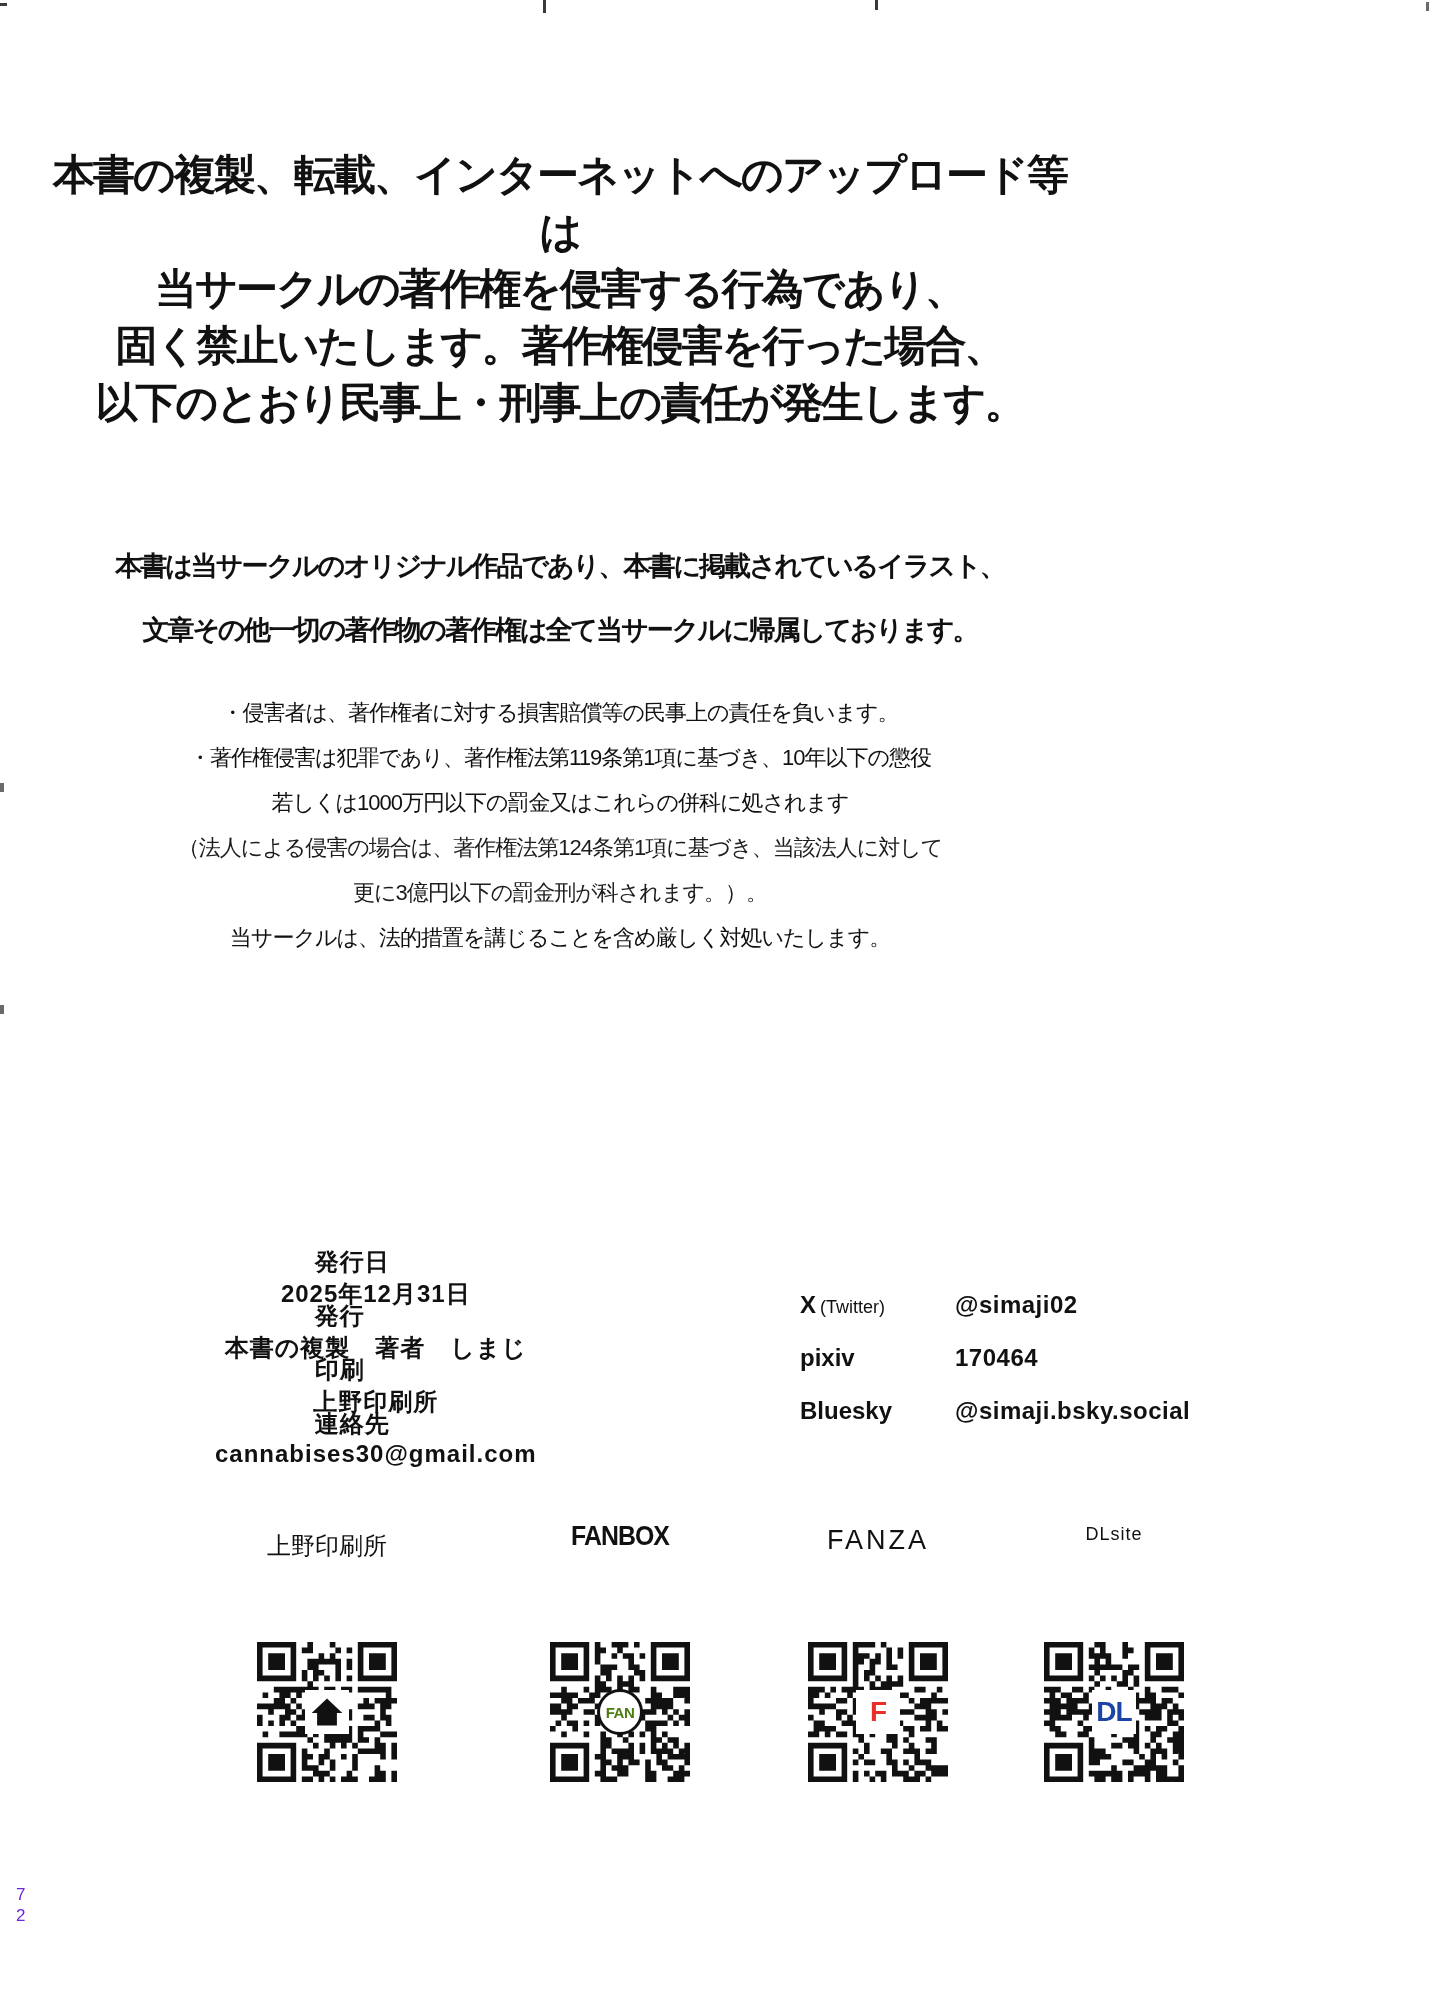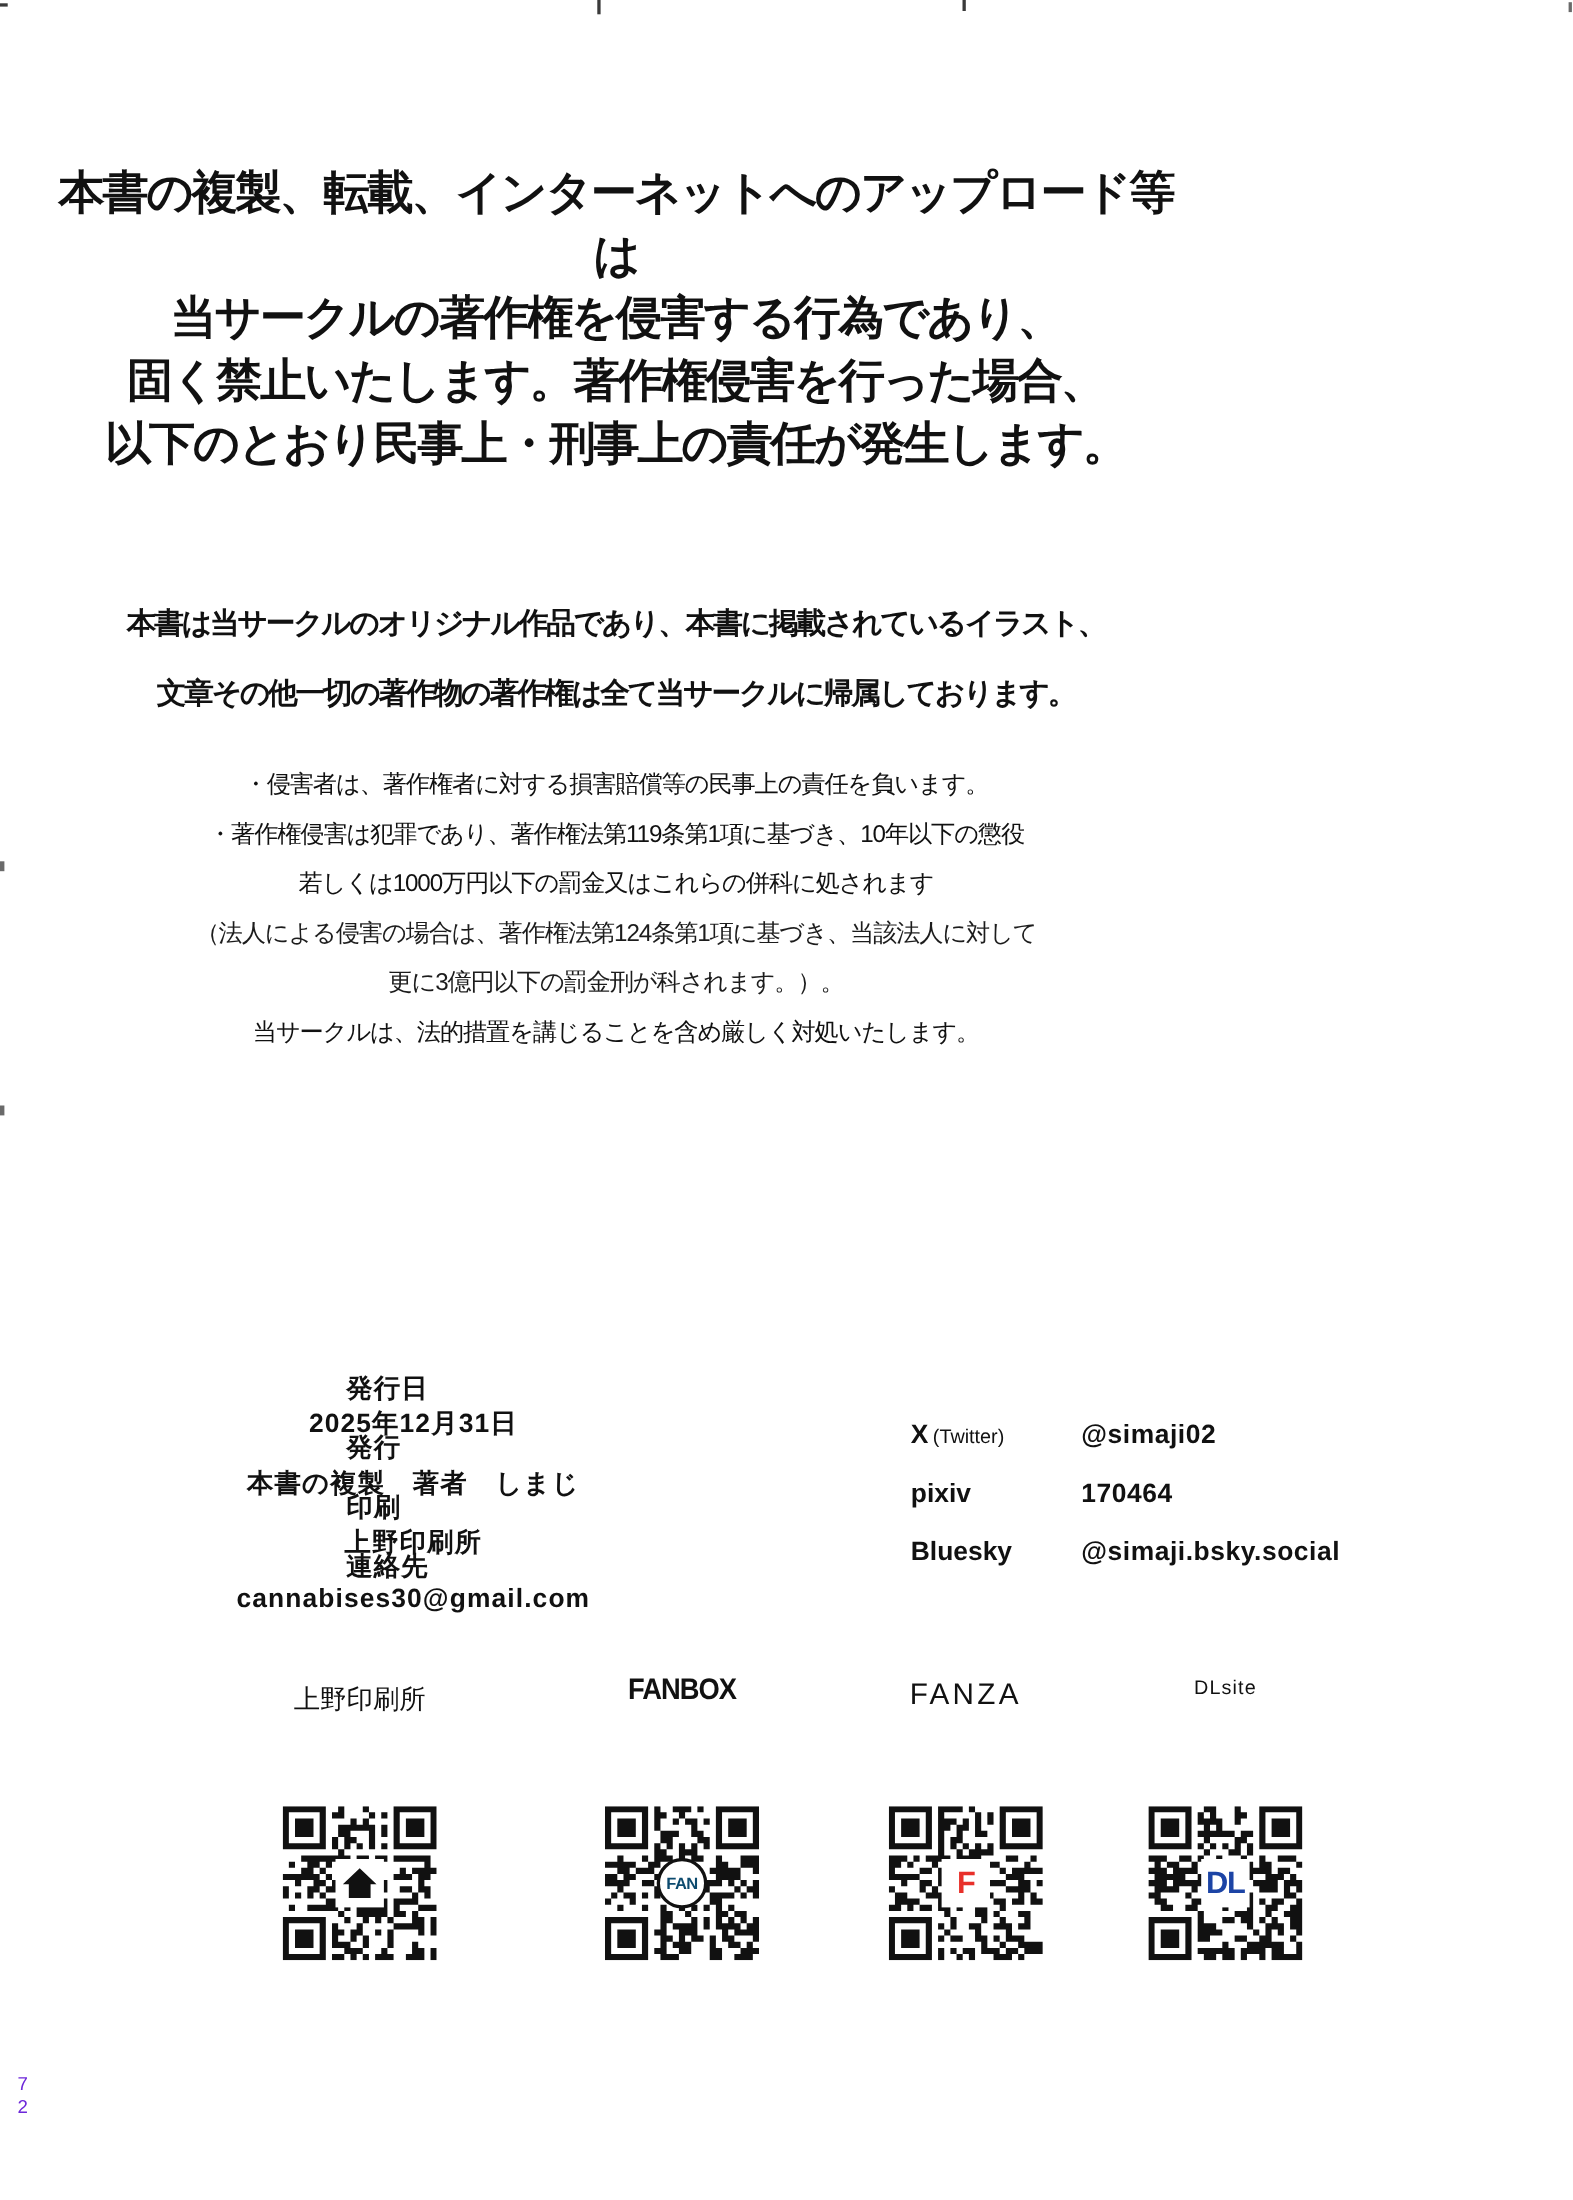--- a/index.html
+++ b/index.html
@@ -38,21 +38,21 @@
   .legal .b{font-weight:normal;}
   .legal .r{font-weight:normal;color:#1c1c1c;}
 
   
   .pub-info{position:absolute;left:215px;top:1246px;font-size:24px;}
   .pub-info .row{display:flex;margin-bottom:24px;height:30px;align-items:center;flex-direction:column;}
   .pub-info .lbl{width:122px;font-weight:bold;letter-spacing:1px;}
   .pub-info .val{letter-spacing:1px;font-weight:bold;}
 
   
-  .social-info{position:absolute;left:800px;top:1290px;font-size:24px;margin-left:28px;}
+  .social-info{position:absolute;left:800px;top:1290px;font-size:24px;}
   .social-info .row{display:flex;margin-bottom:23px;height:30px;align-items:center;}
   .social-info .lbl{width:155px;font-weight:bold;}
   .social-info .lbl .note{font-size:18px;font-weight:normal;margin-left:4px;}
   .social-info .val{letter-spacing:0.5px;font-weight:bold;}
 
   
   .qr-item{position:absolute;width:170px;text-align:center;top:1516px;}
   .qr-item .qr-label{display:block;line-height:40px;height:40px;}
   .qr-item .qr-code{
     position:relative;width:140px;height:140px;margin:86px auto 0 auto;
@@ -156,21 +156,21 @@
           </svg>
         </div>
     </div>
   </div>
 
   <div class="qr-item qr2">
     <span class="qr-label">FANBOX</span>
     <div class="qr-code"><svg width="140" height="140" viewBox="0 0 140 140">
           <path d="M0.00 0.00h5.60v5.60h-5.60zM5.60 0.00h5.60v5.60h-5.60zM11.20 0.00h5.60v5.60h-5.60zM16.80 0.00h5.60v5.60h-5.60zM22.40 0.00h5.60v5.60h-5.60zM28.00 0.00h5.60v5.60h-5.60zM33.60 0.00h5.60v5.60h-5.60zM44.80 0.00h5.60v5.60h-5.60zM61.60 0.00h5.60v5.60h-5.60zM67.20 0.00h5.60v5.60h-5.60zM72.80 0.00h5.60v5.60h-5.60zM84.00 0.00h5.60v5.60h-5.60zM100.80 0.00h5.60v5.60h-5.60zM106.40 0.00h5.60v5.60h-5.60zM112.00 0.00h5.60v5.60h-5.60zM117.60 0.00h5.60v5.60h-5.60zM123.20 0.00h5.60v5.60h-5.60zM128.80 0.00h5.60v5.60h-5.60zM134.40 0.00h5.60v5.60h-5.60zM0.00 5.60h5.60v5.60h-5.60zM33.60 5.60h5.60v5.60h-5.60zM44.80 5.60h5.60v5.60h-5.60zM50.40 5.60h5.60v5.60h-5.60zM67.20 5.60h5.60v5.60h-5.60zM100.80 5.60h5.60v5.60h-5.60zM134.40 5.60h5.60v5.60h-5.60zM0.00 11.20h5.60v5.60h-5.60zM11.20 11.20h5.60v5.60h-5.60zM16.80 11.20h5.60v5.60h-5.60zM22.40 11.20h5.60v5.60h-5.60zM33.60 11.20h5.60v5.60h-5.60zM44.80 11.20h5.60v5.60h-5.60zM61.60 11.20h5.60v5.60h-5.60zM72.80 11.20h5.60v5.60h-5.60zM78.40 11.20h5.60v5.60h-5.60zM89.60 11.20h5.60v5.60h-5.60zM100.80 11.20h5.60v5.60h-5.60zM112.00 11.20h5.60v5.60h-5.60zM117.60 11.20h5.60v5.60h-5.60zM123.20 11.20h5.60v5.60h-5.60zM134.40 11.20h5.60v5.60h-5.60zM0.00 16.80h5.60v5.60h-5.60zM11.20 16.80h5.60v5.60h-5.60zM16.80 16.80h5.60v5.60h-5.60zM22.40 16.80h5.60v5.60h-5.60zM33.60 16.80h5.60v5.60h-5.60zM44.80 16.80h5.60v5.60h-5.60zM78.40 16.80h5.60v5.60h-5.60zM100.80 16.80h5.60v5.60h-5.60zM112.00 16.80h5.60v5.60h-5.60zM117.60 16.80h5.60v5.60h-5.60zM123.20 16.80h5.60v5.60h-5.60zM134.40 16.80h5.60v5.60h-5.60zM0.00 22.40h5.60v5.60h-5.60zM11.20 22.40h5.60v5.60h-5.60zM16.80 22.40h5.60v5.60h-5.60zM22.40 22.40h5.60v5.60h-5.60zM33.60 22.40h5.60v5.60h-5.60zM50.40 22.40h5.60v5.60h-5.60zM56.00 22.40h5.60v5.60h-5.60zM61.60 22.40h5.60v5.60h-5.60zM78.40 22.40h5.60v5.60h-5.60zM84.00 22.40h5.60v5.60h-5.60zM100.80 22.40h5.60v5.60h-5.60zM112.00 22.40h5.60v5.60h-5.60zM117.60 22.40h5.60v5.60h-5.60zM123.20 22.40h5.60v5.60h-5.60zM134.40 22.40h5.60v5.60h-5.60zM0.00 28.00h5.60v5.60h-5.60zM33.60 28.00h5.60v5.60h-5.60zM50.40 28.00h5.60v5.60h-5.60zM56.00 28.00h5.60v5.60h-5.60zM84.00 28.00h5.60v5.60h-5.60zM89.60 28.00h5.60v5.60h-5.60zM100.80 28.00h5.60v5.60h-5.60zM134.40 28.00h5.60v5.60h-5.60zM0.00 33.60h5.60v5.60h-5.60zM5.60 33.60h5.60v5.60h-5.60zM11.20 33.60h5.60v5.60h-5.60zM16.80 33.60h5.60v5.60h-5.60zM22.40 33.60h5.60v5.60h-5.60zM28.00 33.60h5.60v5.60h-5.60zM33.60 33.60h5.60v5.60h-5.60zM44.80 33.60h5.60v5.60h-5.60zM56.00 33.60h5.60v5.60h-5.60zM67.20 33.60h5.60v5.60h-5.60zM78.40 33.60h5.60v5.60h-5.60zM89.60 33.60h5.60v5.60h-5.60zM100.80 33.60h5.60v5.60h-5.60zM106.40 33.60h5.60v5.60h-5.60zM112.00 33.60h5.60v5.60h-5.60zM117.60 33.60h5.60v5.60h-5.60zM123.20 33.60h5.60v5.60h-5.60zM128.80 33.60h5.60v5.60h-5.60zM134.40 33.60h5.60v5.60h-5.60zM44.80 39.20h5.60v5.60h-5.60zM50.40 39.20h5.60v5.60h-5.60zM67.20 39.20h5.60v5.60h-5.60zM72.80 39.20h5.60v5.60h-5.60zM78.40 39.20h5.60v5.60h-5.60zM11.20 44.80h5.60v5.60h-5.60zM33.60 44.80h5.60v5.60h-5.60zM44.80 44.80h5.60v5.60h-5.60zM50.40 44.80h5.60v5.60h-5.60zM56.00 44.80h5.60v5.60h-5.60zM67.20 44.80h5.60v5.60h-5.60zM78.40 44.80h5.60v5.60h-5.60zM84.00 44.80h5.60v5.60h-5.60zM100.80 44.80h5.60v5.60h-5.60zM123.20 44.80h5.60v5.60h-5.60zM128.80 44.80h5.60v5.60h-5.60zM134.40 44.80h5.60v5.60h-5.60zM0.00 50.40h5.60v5.60h-5.60zM5.60 50.40h5.60v5.60h-5.60zM11.20 50.40h5.60v5.60h-5.60zM16.80 50.40h5.60v5.60h-5.60zM22.40 50.40h5.60v5.60h-5.60zM39.20 50.40h5.60v5.60h-5.60zM44.80 50.40h5.60v5.60h-5.60zM100.80 50.40h5.60v5.60h-5.60zM106.40 50.40h5.60v5.60h-5.60zM123.20 50.40h5.60v5.60h-5.60zM128.80 50.40h5.60v5.60h-5.60zM134.40 50.40h5.60v5.60h-5.60zM11.20 56.00h5.60v5.60h-5.60zM16.80 56.00h5.60v5.60h-5.60zM28.00 56.00h5.60v5.60h-5.60zM33.60 56.00h5.60v5.60h-5.60zM39.20 56.00h5.60v5.60h-5.60zM95.20 56.00h5.60v5.60h-5.60zM100.80 56.00h5.60v5.60h-5.60zM106.40 56.00h5.60v5.60h-5.60zM112.00 56.00h5.60v5.60h-5.60zM117.60 56.00h5.60v5.60h-5.60zM134.40 56.00h5.60v5.60h-5.60zM0.00 61.60h5.60v5.60h-5.60zM5.60 61.60h5.60v5.60h-5.60zM16.80 61.60h5.60v5.60h-5.60zM22.40 61.60h5.60v5.60h-5.60zM44.80 61.60h5.60v5.60h-5.60zM100.80 61.60h5.60v5.60h-5.60zM106.40 61.60h5.60v5.60h-5.60zM112.00 61.60h5.60v5.60h-5.60zM117.60 61.60h5.60v5.60h-5.60zM0.00 67.20h5.60v5.60h-5.60zM5.60 67.20h5.60v5.60h-5.60zM11.20 67.20h5.60v5.60h-5.60zM16.80 67.20h5.60v5.60h-5.60zM33.60 67.20h5.60v5.60h-5.60zM39.20 67.20h5.60v5.60h-5.60zM89.60 67.20h5.60v5.60h-5.60zM95.20 67.20h5.60v5.60h-5.60zM100.80 67.20h5.60v5.60h-5.60zM112.00 67.20h5.60v5.60h-5.60zM123.20 67.20h5.60v5.60h-5.60zM134.40 67.20h5.60v5.60h-5.60zM11.20 72.80h5.60v5.60h-5.60zM44.80 72.80h5.60v5.60h-5.60zM89.60 72.80h5.60v5.60h-5.60zM117.60 72.80h5.60v5.60h-5.60zM128.80 72.80h5.60v5.60h-5.60zM134.40 72.80h5.60v5.60h-5.60zM5.60 78.40h5.60v5.60h-5.60zM16.80 78.40h5.60v5.60h-5.60zM22.40 78.40h5.60v5.60h-5.60zM33.60 78.40h5.60v5.60h-5.60zM44.80 78.40h5.60v5.60h-5.60zM95.20 78.40h5.60v5.60h-5.60zM100.80 78.40h5.60v5.60h-5.60zM106.40 78.40h5.60v5.60h-5.60zM112.00 78.40h5.60v5.60h-5.60zM123.20 78.40h5.60v5.60h-5.60zM134.40 78.40h5.60v5.60h-5.60zM0.00 84.00h5.60v5.60h-5.60zM22.40 84.00h5.60v5.60h-5.60zM95.20 84.00h5.60v5.60h-5.60zM100.80 84.00h5.60v5.60h-5.60zM11.20 89.60h5.60v5.60h-5.60zM33.60 89.60h5.60v5.60h-5.60zM50.40 89.60h5.60v5.60h-5.60zM67.20 89.60h5.60v5.60h-5.60zM78.40 89.60h5.60v5.60h-5.60zM89.60 89.60h5.60v5.60h-5.60zM100.80 89.60h5.60v5.60h-5.60zM112.00 89.60h5.60v5.60h-5.60zM50.40 95.20h5.60v5.60h-5.60zM56.00 95.20h5.60v5.60h-5.60zM72.80 95.20h5.60v5.60h-5.60zM100.80 95.20h5.60v5.60h-5.60zM106.40 95.20h5.60v5.60h-5.60zM117.60 95.20h5.60v5.60h-5.60zM123.20 95.20h5.60v5.60h-5.60zM0.00 100.80h5.60v5.60h-5.60zM5.60 100.80h5.60v5.60h-5.60zM11.20 100.80h5.60v5.60h-5.60zM16.80 100.80h5.60v5.60h-5.60zM22.40 100.80h5.60v5.60h-5.60zM28.00 100.80h5.60v5.60h-5.60zM33.60 100.80h5.60v5.60h-5.60zM50.40 100.80h5.60v5.60h-5.60zM56.00 100.80h5.60v5.60h-5.60zM78.40 100.80h5.60v5.60h-5.60zM89.60 100.80h5.60v5.60h-5.60zM100.80 100.80h5.60v5.60h-5.60zM112.00 100.80h5.60v5.60h-5.60zM123.20 100.80h5.60v5.60h-5.60zM134.40 100.80h5.60v5.60h-5.60zM0.00 106.40h5.60v5.60h-5.60zM33.60 106.40h5.60v5.60h-5.60zM50.40 106.40h5.60v5.60h-5.60zM61.60 106.40h5.60v5.60h-5.60zM67.20 106.40h5.60v5.60h-5.60zM72.80 106.40h5.60v5.60h-5.60zM78.40 106.40h5.60v5.60h-5.60zM89.60 106.40h5.60v5.60h-5.60zM100.80 106.40h5.60v5.60h-5.60zM106.40 106.40h5.60v5.60h-5.60zM112.00 106.40h5.60v5.60h-5.60zM117.60 106.40h5.60v5.60h-5.60zM128.80 106.40h5.60v5.60h-5.60zM134.40 106.40h5.60v5.60h-5.60zM0.00 112.00h5.60v5.60h-5.60zM11.20 112.00h5.60v5.60h-5.60zM16.80 112.00h5.60v5.60h-5.60zM22.40 112.00h5.60v5.60h-5.60zM33.60 112.00h5.60v5.60h-5.60zM44.80 112.00h5.60v5.60h-5.60zM50.40 112.00h5.60v5.60h-5.60zM67.20 112.00h5.60v5.60h-5.60zM72.80 112.00h5.60v5.60h-5.60zM78.40 112.00h5.60v5.60h-5.60zM106.40 112.00h5.60v5.60h-5.60zM117.60 112.00h5.60v5.60h-5.60zM123.20 112.00h5.60v5.60h-5.60zM128.80 112.00h5.60v5.60h-5.60zM134.40 112.00h5.60v5.60h-5.60zM0.00 117.60h5.60v5.60h-5.60zM11.20 117.60h5.60v5.60h-5.60zM16.80 117.60h5.60v5.60h-5.60zM22.40 117.60h5.60v5.60h-5.60zM33.60 117.60h5.60v5.60h-5.60zM50.40 117.60h5.60v5.60h-5.60zM56.00 117.60h5.60v5.60h-5.60zM67.20 117.60h5.60v5.60h-5.60zM78.40 117.60h5.60v5.60h-5.60zM84.00 117.60h5.60v5.60h-5.60zM95.20 117.60h5.60v5.60h-5.60zM106.40 117.60h5.60v5.60h-5.60zM112.00 117.60h5.60v5.60h-5.60zM134.40 117.60h5.60v5.60h-5.60zM0.00 123.20h5.60v5.60h-5.60zM11.20 123.20h5.60v5.60h-5.60zM16.80 123.20h5.60v5.60h-5.60zM22.40 123.20h5.60v5.60h-5.60zM33.60 123.20h5.60v5.60h-5.60zM50.40 123.20h5.60v5.60h-5.60zM61.60 123.20h5.60v5.60h-5.60zM67.20 123.20h5.60v5.60h-5.60zM72.80 123.20h5.60v5.60h-5.60zM95.20 123.20h5.60v5.60h-5.60zM112.00 123.20h5.60v5.60h-5.60zM117.60 123.20h5.60v5.60h-5.60zM128.80 123.20h5.60v5.60h-5.60zM0.00 128.80h5.60v5.60h-5.60zM33.60 128.80h5.60v5.60h-5.60zM44.80 128.80h5.60v5.60h-5.60zM50.40 128.80h5.60v5.60h-5.60zM67.20 128.80h5.60v5.60h-5.60zM72.80 128.80h5.60v5.60h-5.60zM95.20 128.80h5.60v5.60h-5.60zM100.80 128.80h5.60v5.60h-5.60zM123.20 128.80h5.60v5.60h-5.60zM128.80 128.80h5.60v5.60h-5.60zM134.40 128.80h5.60v5.60h-5.60zM0.00 134.40h5.60v5.60h-5.60zM5.60 134.40h5.60v5.60h-5.60zM11.20 134.40h5.60v5.60h-5.60zM16.80 134.40h5.60v5.60h-5.60zM22.40 134.40h5.60v5.60h-5.60zM28.00 134.40h5.60v5.60h-5.60zM33.60 134.40h5.60v5.60h-5.60zM50.40 134.40h5.60v5.60h-5.60zM56.00 134.40h5.60v5.60h-5.60zM61.60 134.40h5.60v5.60h-5.60zM95.20 134.40h5.60v5.60h-5.60zM100.80 134.40h5.60v5.60h-5.60zM117.60 134.40h5.60v5.60h-5.60zM123.20 134.40h5.60v5.60h-5.60zM128.80 134.40h5.60v5.60h-5.60z" fill="#111"></path>
         </svg>
-      <div class="qr-center fan" style="color: #0c4a6e;">FAN</div>
+      <div class="qr-center fan" style="color: #4d7c0f;">FAN</div>
     </div>
   </div>
 
   <div class="qr-item qr3">
     <span class="qr-label">FANZA</span>
     <div class="qr-code"><svg width="140" height="140" viewBox="0 0 140 140">
           <path d="M0.00 0.00h5.60v5.60h-5.60zM5.60 0.00h5.60v5.60h-5.60zM11.20 0.00h5.60v5.60h-5.60zM16.80 0.00h5.60v5.60h-5.60zM22.40 0.00h5.60v5.60h-5.60zM28.00 0.00h5.60v5.60h-5.60zM33.60 0.00h5.60v5.60h-5.60zM44.80 0.00h5.60v5.60h-5.60zM50.40 0.00h5.60v5.60h-5.60zM56.00 0.00h5.60v5.60h-5.60zM61.60 0.00h5.60v5.60h-5.60zM72.80 0.00h5.60v5.60h-5.60zM100.80 0.00h5.60v5.60h-5.60zM106.40 0.00h5.60v5.60h-5.60zM112.00 0.00h5.60v5.60h-5.60zM117.60 0.00h5.60v5.60h-5.60zM123.20 0.00h5.60v5.60h-5.60zM128.80 0.00h5.60v5.60h-5.60zM134.40 0.00h5.60v5.60h-5.60zM0.00 5.60h5.60v5.60h-5.60zM33.60 5.60h5.60v5.60h-5.60zM44.80 5.60h5.60v5.60h-5.60zM78.40 5.60h5.60v5.60h-5.60zM89.60 5.60h5.60v5.60h-5.60zM100.80 5.60h5.60v5.60h-5.60zM134.40 5.60h5.60v5.60h-5.60zM0.00 11.20h5.60v5.60h-5.60zM11.20 11.20h5.60v5.60h-5.60zM16.80 11.20h5.60v5.60h-5.60zM22.40 11.20h5.60v5.60h-5.60zM33.60 11.20h5.60v5.60h-5.60zM44.80 11.20h5.60v5.60h-5.60zM50.40 11.20h5.60v5.60h-5.60zM56.00 11.20h5.60v5.60h-5.60zM67.20 11.20h5.60v5.60h-5.60zM78.40 11.20h5.60v5.60h-5.60zM89.60 11.20h5.60v5.60h-5.60zM100.80 11.20h5.60v5.60h-5.60zM112.00 11.20h5.60v5.60h-5.60zM117.60 11.20h5.60v5.60h-5.60zM123.20 11.20h5.60v5.60h-5.60zM134.40 11.20h5.60v5.60h-5.60zM0.00 16.80h5.60v5.60h-5.60zM11.20 16.80h5.60v5.60h-5.60zM16.80 16.80h5.60v5.60h-5.60zM22.40 16.80h5.60v5.60h-5.60zM33.60 16.80h5.60v5.60h-5.60zM44.80 16.80h5.60v5.60h-5.60zM50.40 16.80h5.60v5.60h-5.60zM61.60 16.80h5.60v5.60h-5.60zM67.20 16.80h5.60v5.60h-5.60zM78.40 16.80h5.60v5.60h-5.60zM100.80 16.80h5.60v5.60h-5.60zM112.00 16.80h5.60v5.60h-5.60zM117.60 16.80h5.60v5.60h-5.60zM123.20 16.80h5.60v5.60h-5.60zM134.40 16.80h5.60v5.60h-5.60zM0.00 22.40h5.60v5.60h-5.60zM11.20 22.40h5.60v5.60h-5.60zM16.80 22.40h5.60v5.60h-5.60zM22.40 22.40h5.60v5.60h-5.60zM33.60 22.40h5.60v5.60h-5.60zM44.80 22.40h5.60v5.60h-5.60zM61.60 22.40h5.60v5.60h-5.60zM78.40 22.40h5.60v5.60h-5.60zM84.00 22.40h5.60v5.60h-5.60zM100.80 22.40h5.60v5.60h-5.60zM112.00 22.40h5.60v5.60h-5.60zM117.60 22.40h5.60v5.60h-5.60zM123.20 22.40h5.60v5.60h-5.60zM134.40 22.40h5.60v5.60h-5.60zM0.00 28.00h5.60v5.60h-5.60zM33.60 28.00h5.60v5.60h-5.60zM44.80 28.00h5.60v5.60h-5.60zM56.00 28.00h5.60v5.60h-5.60zM61.60 28.00h5.60v5.60h-5.60zM100.80 28.00h5.60v5.60h-5.60zM134.40 28.00h5.60v5.60h-5.60zM0.00 33.60h5.60v5.60h-5.60zM5.60 33.60h5.60v5.60h-5.60zM11.20 33.60h5.60v5.60h-5.60zM16.80 33.60h5.60v5.60h-5.60zM22.40 33.60h5.60v5.60h-5.60zM28.00 33.60h5.60v5.60h-5.60zM33.60 33.60h5.60v5.60h-5.60zM44.80 33.60h5.60v5.60h-5.60zM56.00 33.60h5.60v5.60h-5.60zM67.20 33.60h5.60v5.60h-5.60zM78.40 33.60h5.60v5.60h-5.60zM89.60 33.60h5.60v5.60h-5.60zM100.80 33.60h5.60v5.60h-5.60zM106.40 33.60h5.60v5.60h-5.60zM112.00 33.60h5.60v5.60h-5.60zM117.60 33.60h5.60v5.60h-5.60zM123.20 33.60h5.60v5.60h-5.60zM128.80 33.60h5.60v5.60h-5.60zM134.40 33.60h5.60v5.60h-5.60zM44.80 39.20h5.60v5.60h-5.60zM61.60 39.20h5.60v5.60h-5.60zM72.80 39.20h5.60v5.60h-5.60zM78.40 39.20h5.60v5.60h-5.60zM84.00 39.20h5.60v5.60h-5.60zM89.60 39.20h5.60v5.60h-5.60zM0.00 44.80h5.60v5.60h-5.60zM5.60 44.80h5.60v5.60h-5.60zM11.20 44.80h5.60v5.60h-5.60zM22.40 44.80h5.60v5.60h-5.60zM33.60 44.80h5.60v5.60h-5.60zM39.20 44.80h5.60v5.60h-5.60zM44.80 44.80h5.60v5.60h-5.60zM50.40 44.80h5.60v5.60h-5.60zM61.60 44.80h5.60v5.60h-5.60zM67.20 44.80h5.60v5.60h-5.60zM72.80 44.80h5.60v5.60h-5.60zM78.40 44.80h5.60v5.60h-5.60zM106.40 44.80h5.60v5.60h-5.60zM112.00 44.80h5.60v5.60h-5.60zM128.80 44.80h5.60v5.60h-5.60zM0.00 50.40h5.60v5.60h-5.60zM5.60 50.40h5.60v5.60h-5.60zM16.80 50.40h5.60v5.60h-5.60zM39.20 50.40h5.60v5.60h-5.60zM89.60 50.40h5.60v5.60h-5.60zM95.20 50.40h5.60v5.60h-5.60zM123.20 50.40h5.60v5.60h-5.60zM0.00 56.00h5.60v5.60h-5.60zM28.00 56.00h5.60v5.60h-5.60zM33.60 56.00h5.60v5.60h-5.60zM44.80 56.00h5.60v5.60h-5.60zM100.80 56.00h5.60v5.60h-5.60zM112.00 56.00h5.60v5.60h-5.60zM117.60 56.00h5.60v5.60h-5.60zM123.20 56.00h5.60v5.60h-5.60zM128.80 56.00h5.60v5.60h-5.60zM134.40 56.00h5.60v5.60h-5.60zM0.00 61.60h5.60v5.60h-5.60zM5.60 61.60h5.60v5.60h-5.60zM11.20 61.60h5.60v5.60h-5.60zM16.80 61.60h5.60v5.60h-5.60zM22.40 61.60h5.60v5.60h-5.60zM44.80 61.60h5.60v5.60h-5.60zM106.40 61.60h5.60v5.60h-5.60zM112.00 61.60h5.60v5.60h-5.60zM117.60 61.60h5.60v5.60h-5.60zM11.20 67.20h5.60v5.60h-5.60zM28.00 67.20h5.60v5.60h-5.60zM33.60 67.20h5.60v5.60h-5.60zM44.80 67.20h5.60v5.60h-5.60zM89.60 67.20h5.60v5.60h-5.60zM95.20 67.20h5.60v5.60h-5.60zM100.80 67.20h5.60v5.60h-5.60zM117.60 67.20h5.60v5.60h-5.60zM123.20 67.20h5.60v5.60h-5.60zM134.40 67.20h5.60v5.60h-5.60zM0.00 72.80h5.60v5.60h-5.60zM28.00 72.80h5.60v5.60h-5.60zM39.20 72.80h5.60v5.60h-5.60zM106.40 72.80h5.60v5.60h-5.60zM112.00 72.80h5.60v5.60h-5.60zM117.60 72.80h5.60v5.60h-5.60zM123.20 72.80h5.60v5.60h-5.60zM5.60 78.40h5.60v5.60h-5.60zM11.20 78.40h5.60v5.60h-5.60zM33.60 78.40h5.60v5.60h-5.60zM39.20 78.40h5.60v5.60h-5.60zM44.80 78.40h5.60v5.60h-5.60zM89.60 78.40h5.60v5.60h-5.60zM117.60 78.40h5.60v5.60h-5.60zM128.80 78.40h5.60v5.60h-5.60zM5.60 84.00h5.60v5.60h-5.60zM11.20 84.00h5.60v5.60h-5.60zM16.80 84.00h5.60v5.60h-5.60zM22.40 84.00h5.60v5.60h-5.60zM44.80 84.00h5.60v5.60h-5.60zM95.20 84.00h5.60v5.60h-5.60zM100.80 84.00h5.60v5.60h-5.60zM112.00 84.00h5.60v5.60h-5.60zM117.60 84.00h5.60v5.60h-5.60zM128.80 84.00h5.60v5.60h-5.60zM134.40 84.00h5.60v5.60h-5.60zM0.00 89.60h5.60v5.60h-5.60zM5.60 89.60h5.60v5.60h-5.60zM16.80 89.60h5.60v5.60h-5.60zM28.00 89.60h5.60v5.60h-5.60zM33.60 89.60h5.60v5.60h-5.60zM44.80 89.60h5.60v5.60h-5.60zM50.40 89.60h5.60v5.60h-5.60zM61.60 89.60h5.60v5.60h-5.60zM78.40 89.60h5.60v5.60h-5.60zM84.00 89.60h5.60v5.60h-5.60zM100.80 89.60h5.60v5.60h-5.60zM50.40 95.20h5.60v5.60h-5.60zM78.40 95.20h5.60v5.60h-5.60zM84.00 95.20h5.60v5.60h-5.60zM95.20 95.20h5.60v5.60h-5.60zM117.60 95.20h5.60v5.60h-5.60zM123.20 95.20h5.60v5.60h-5.60zM0.00 100.80h5.60v5.60h-5.60zM5.60 100.80h5.60v5.60h-5.60zM11.20 100.80h5.60v5.60h-5.60zM16.80 100.80h5.60v5.60h-5.60zM22.40 100.80h5.60v5.60h-5.60zM28.00 100.80h5.60v5.60h-5.60zM33.60 100.80h5.60v5.60h-5.60zM56.00 100.80h5.60v5.60h-5.60zM84.00 100.80h5.60v5.60h-5.60zM100.80 100.80h5.60v5.60h-5.60zM123.20 100.80h5.60v5.60h-5.60zM0.00 106.40h5.60v5.60h-5.60zM33.60 106.40h5.60v5.60h-5.60zM44.80 106.40h5.60v5.60h-5.60zM56.00 106.40h5.60v5.60h-5.60zM72.80 106.40h5.60v5.60h-5.60zM78.40 106.40h5.60v5.60h-5.60zM95.20 106.40h5.60v5.60h-5.60zM100.80 106.40h5.60v5.60h-5.60zM106.40 106.40h5.60v5.60h-5.60zM117.60 106.40h5.60v5.60h-5.60zM123.20 106.40h5.60v5.60h-5.60zM0.00 112.00h5.60v5.60h-5.60zM11.20 112.00h5.60v5.60h-5.60zM16.80 112.00h5.60v5.60h-5.60zM22.40 112.00h5.60v5.60h-5.60zM33.60 112.00h5.60v5.60h-5.60zM50.40 112.00h5.60v5.60h-5.60zM78.40 112.00h5.60v5.60h-5.60zM106.40 112.00h5.60v5.60h-5.60zM0.00 117.60h5.60v5.60h-5.60zM11.20 117.60h5.60v5.60h-5.60zM16.80 117.60h5.60v5.60h-5.60zM22.40 117.60h5.60v5.60h-5.60zM33.60 117.60h5.60v5.60h-5.60zM44.80 117.60h5.60v5.60h-5.60zM56.00 117.60h5.60v5.60h-5.60zM61.60 117.60h5.60v5.60h-5.60zM78.40 117.60h5.60v5.60h-5.60zM84.00 117.60h5.60v5.60h-5.60zM95.20 117.60h5.60v5.60h-5.60zM106.40 117.60h5.60v5.60h-5.60zM112.00 117.60h5.60v5.60h-5.60zM117.60 117.60h5.60v5.60h-5.60zM0.00 123.20h5.60v5.60h-5.60zM11.20 123.20h5.60v5.60h-5.60zM16.80 123.20h5.60v5.60h-5.60zM22.40 123.20h5.60v5.60h-5.60zM33.60 123.20h5.60v5.60h-5.60zM84.00 123.20h5.60v5.60h-5.60zM100.80 123.20h5.60v5.60h-5.60zM117.60 123.20h5.60v5.60h-5.60zM123.20 123.20h5.60v5.60h-5.60zM128.80 123.20h5.60v5.60h-5.60zM134.40 123.20h5.60v5.60h-5.60zM0.00 128.80h5.60v5.60h-5.60zM33.60 128.80h5.60v5.60h-5.60zM44.80 128.80h5.60v5.60h-5.60zM56.00 128.80h5.60v5.60h-5.60zM67.20 128.80h5.60v5.60h-5.60zM72.80 128.80h5.60v5.60h-5.60zM84.00 128.80h5.60v5.60h-5.60zM89.60 128.80h5.60v5.60h-5.60zM95.20 128.80h5.60v5.60h-5.60zM106.40 128.80h5.60v5.60h-5.60zM112.00 128.80h5.60v5.60h-5.60zM123.20 128.80h5.60v5.60h-5.60zM128.80 128.80h5.60v5.60h-5.60zM134.40 128.80h5.60v5.60h-5.60zM0.00 134.40h5.60v5.60h-5.60zM5.60 134.40h5.60v5.60h-5.60zM11.20 134.40h5.60v5.60h-5.60zM16.80 134.40h5.60v5.60h-5.60zM22.40 134.40h5.60v5.60h-5.60zM28.00 134.40h5.60v5.60h-5.60zM33.60 134.40h5.60v5.60h-5.60zM44.80 134.40h5.60v5.60h-5.60zM61.60 134.40h5.60v5.60h-5.60zM72.80 134.40h5.60v5.60h-5.60zM95.20 134.40h5.60v5.60h-5.60zM100.80 134.40h5.60v5.60h-5.60zM106.40 134.40h5.60v5.60h-5.60zM117.60 134.40h5.60v5.60h-5.60z" fill="#111"></path>
         </svg>
       <div class="qr-center" style="color: rgb(232, 48, 42);">F</div>
     </div>

